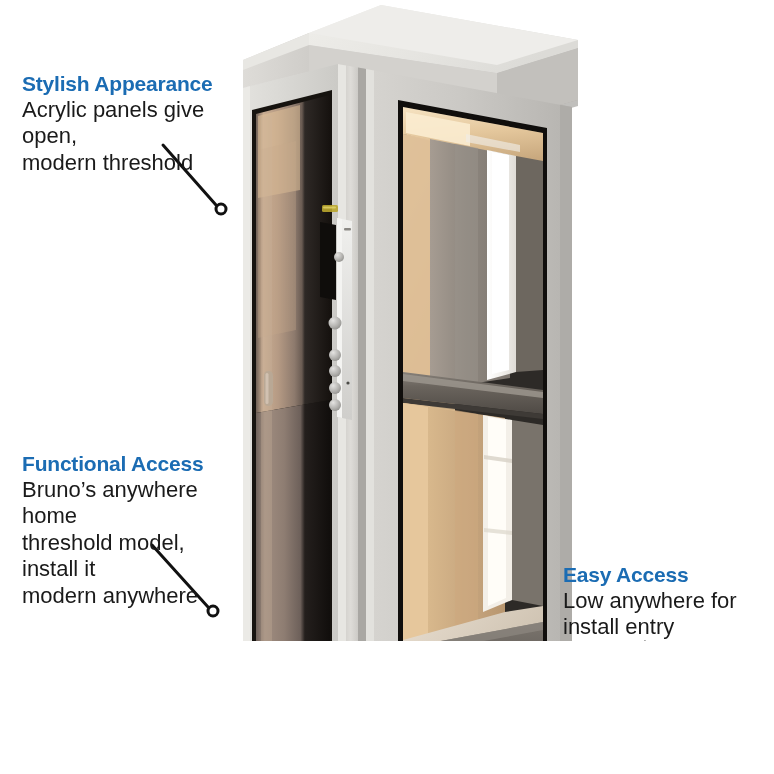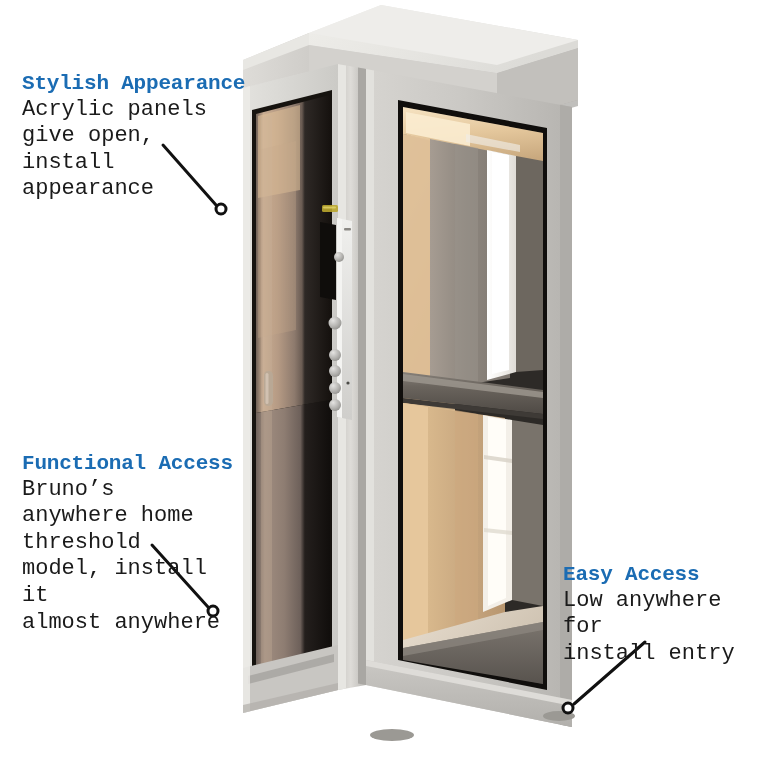--- a/index.html
+++ b/index.html
@@ -3,21 +3,21 @@
 <meta charset="utf-8">
 <style>
   html,body{margin:0;padding:0;}
   body{
     width:774px;height:774px;
     background:#ffffff;
     font-family:"Liberation Sans", sans-serif;
     overflow:hidden;
     position:relative;
   }
-  #stage{position:absolute;left:0;top:0;width:774px;height:774px;overflow:hidden;background:#fff;font-family:Liberation Mono, monospace;}
+  #stage{position:absolute;left:0;top:0;width:774px;height:641px;overflow:hidden;background:#fff;}
 
   
   .callout{position:absolute;}
   .callout .ttl{
     font-size:21px;font-weight:bold;letter-spacing:-0.2px;
     color:#1b6cb3;line-height:1.12;margin:0 0 1px 0;white-space:nowrap;
   }
   .callout .body{
     font-size:22px;color:#1a1a1a;line-height:1.21;margin:0;font-weight:400;
   }
@@ -282,30 +282,30 @@
     <g>
       <line x1="645" y1="642" x2="574" y2="704" stroke="#111111" stroke-width="3" stroke-linecap="round"></line>
       <circle cx="568" cy="708" r="5" fill="#ffffff" stroke="#111111" stroke-width="3"></circle>
     </g>
   </svg>
 
   <div class="callout" id="callout-stylish">
     <div class="ttl">Stylish Appearance</div>
     <div class="body">
       <span>Acrylic panels give open,</span><br>
-      <span>install appearance</span>
+      <span>modern threshold</span>
     </div>
   </div>
 
   <div class="callout" id="callout-functional">
     <div class="ttl">Functional Access</div>
     <div class="body">
       <span>Bruno’s anywhere home</span><br>
       <span>threshold model, install it</span><br>
-      <span>almost anywhere</span>
+      <span>modern anywhere</span>
     </div>
   </div>
 
   <div class="callout" id="callout-easy">
     <div class="ttl">Easy Access</div>
     <div class="body">
       <span>Low anywhere for</span><br>
       <span>install entry</span>
     </div>
   </div>

